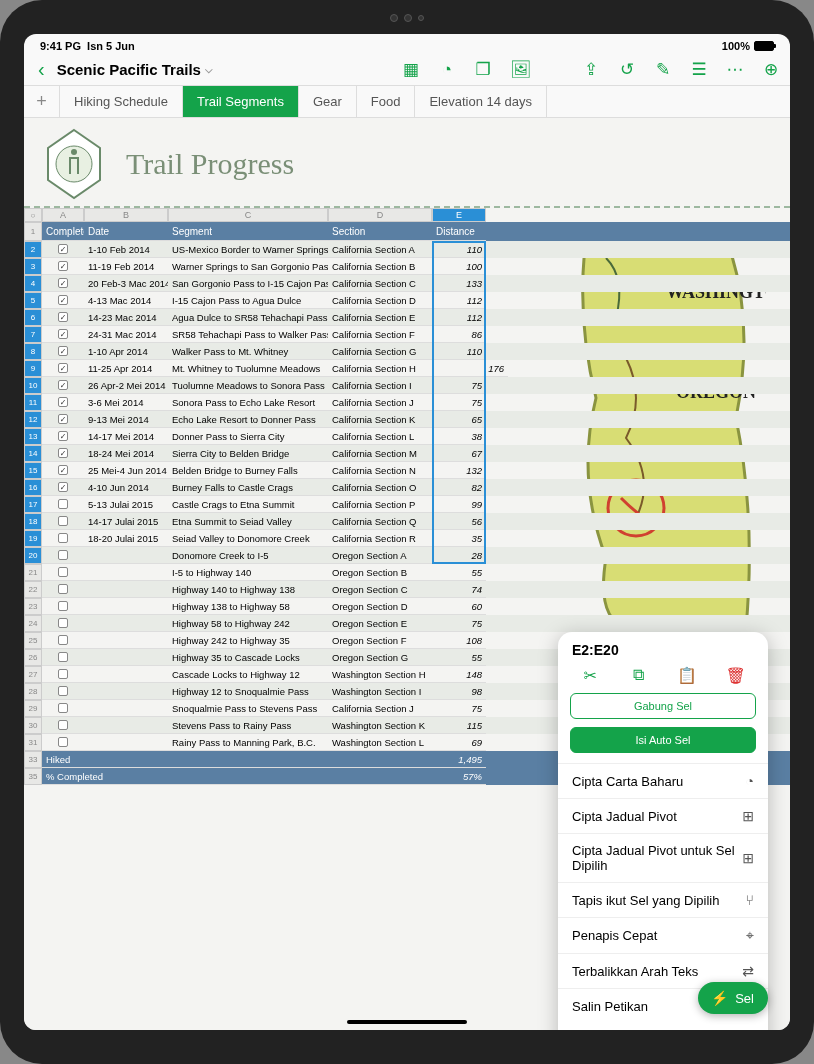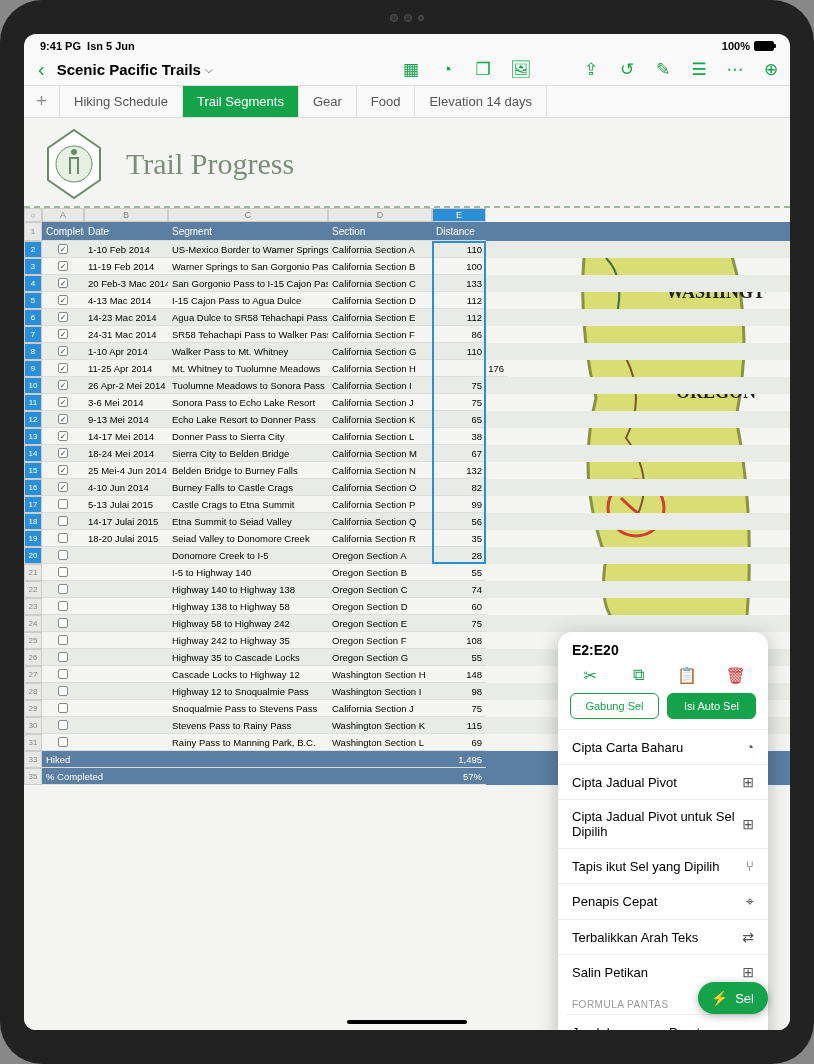--- a/index.html
+++ b/index.html
@@ -38,30 +38,30 @@
 .grid-row { display:flex; }
 .rowh { width:18px; font-size:8px; color:#888; background:#e8e8e6; border:1px solid #ccc; display:flex; align-items:center; justify-content:center; }
 .rowh.sel { background:#2a8fd6; color:#fff; }
 .cell { font-size:9.5px; padding:2px 4px; border-bottom:1px solid #ddd; height:17px; display:flex; align-items:center; overflow:hidden; white-space:nowrap; }
 .hdr-row { background:#5a7fa3; color:#fff; }
 .hdr-row .cell { height:19px; font-weight:500; font-size:10px; }
 .zebra { background:#e8ebe6; }
 .footer-row { background:#5a7fa3; color:#fff; font-weight:500; }
 .check { display:flex; align-items:center; justify-content:center; }
 .check-box { width:10px; height:10px; border:1px solid #888; border-radius:2px; background:#fff; display:flex; align-items:center; justify-content:center; font-size:8px; color:#333; }
-.numcell { justify-content:flex-end; }
+.numcell { justify-content:flex-end;font-style:italic; }
 .sel-overlay { position:absolute; border:2px solid #2a8fd6; pointer-events:none; }
 
 .map-img { position:absolute; right:24px; top:100px; width:200px; height:420px; }
 
 .popover { position:absolute; right:22px; top:514px; width:210px; background:#fff; border-radius:14px; box-shadow:0 4px 20px rgba(0,0,0,0.25); padding:10px 0 6px; font-size:13px; }
 .pop-title { font-weight:600; padding:0 14px 6px; font-size:14px; }
 .pop-actions { display:flex; justify-content:space-around; padding:2px 8px 8px; }
 .pop-act-icon { font-size:16px; width:24px; text-align:center; }
-.pop-buttons { display:flex; gap:8px; padding:0 12px 10px; }
+.pop-buttons { display:flex; gap:8px; padding:0 12px 10px;flex-direction:column; }
 .pop-btn { flex:1; border:1.5px solid #14a34a; color:#14a34a; border-radius:6px; padding:6px 4px; font-size:11px; text-align:center; font-weight:500; }
 .pop-btn.primary { background:#14a34a; color:#fff; }
 .pop-item { display:flex; justify-content:space-between; align-items:center; padding:9px 14px; border-top:1px solid #eee; }
 .pop-item-icon { color:#555; font-size:14px; }
 .pop-section { font-size:10px; color:#999; padding:10px 14px 4px; letter-spacing:0.5px; }
 .pop-grid { display:grid; grid-template-columns:1fr 1fr; padding:0 8px 4px; gap:0; }
 .pop-grid-item { padding:10px 6px; border-top:1px solid #eee; }
 
 .fab { position:absolute; right:22px; bottom:16px; background:#14a34a; color:#fff; border-radius:20px; padding:8px 14px; display:flex; align-items:center; gap:6px; font-size:13px; font-weight:500; box-shadow:0 2px 8px rgba(0,0,0,0.3); }
 .fab-icon { font-size:14px; }

